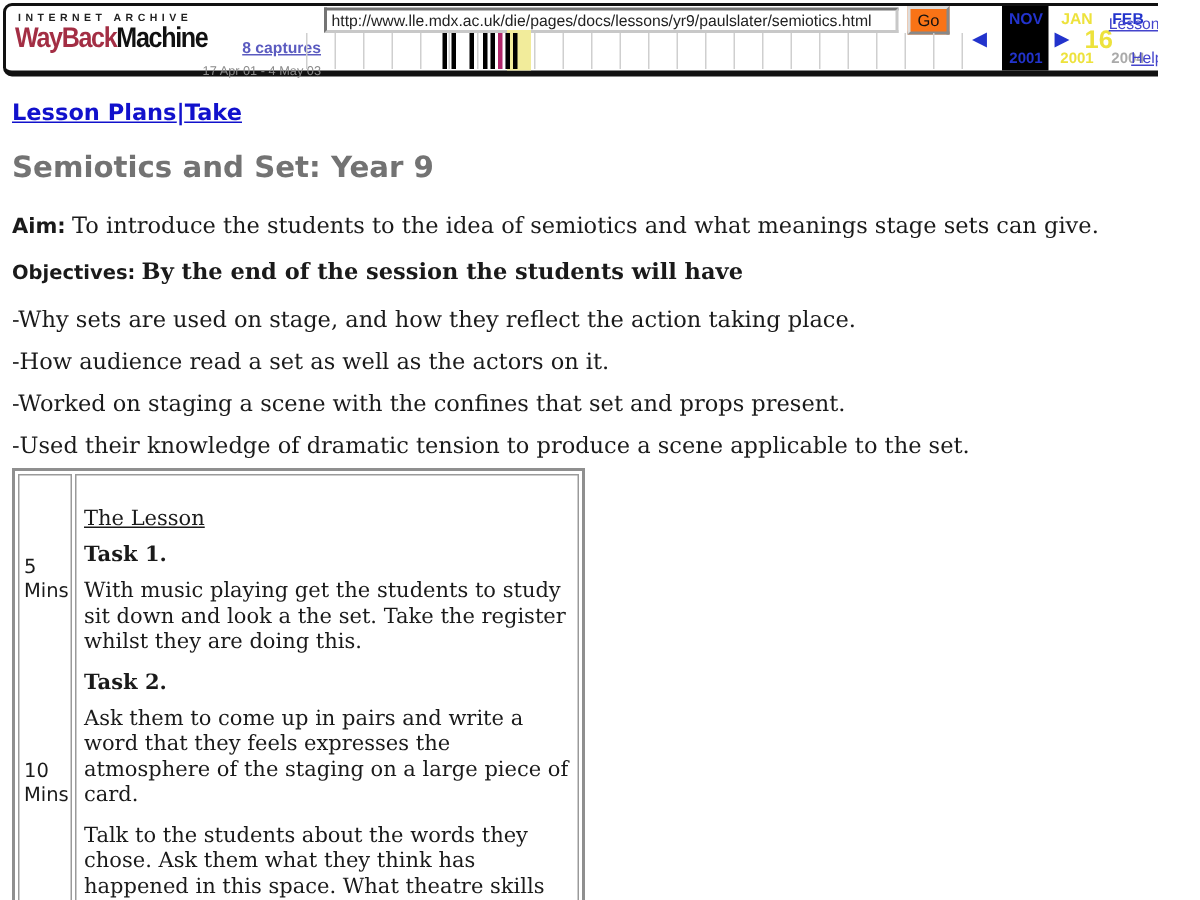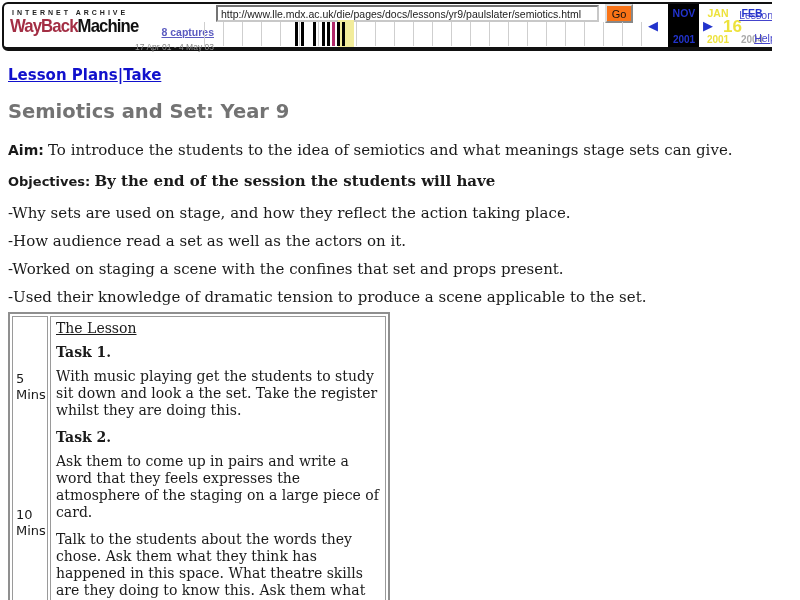--- a/index.html
+++ b/index.html
@@ -101,21 +101,21 @@
   .time-cell {
     width:36px; border:1px solid #9a9a9a; padding:2px 3px;
     font-family:"DejaVu Sans", sans-serif; font-size:13px; color:#1a1a1a; line-height:16px;
   }
   .time-block.t1 { margin-top:52px; }
   .time-block.t2 { margin-top:104px; }
   .lesson-cell {
     flex:1; border:1px solid #9a9a9a; padding:1px 5px;
     font-family:"DejaVu Serif", serif; font-size:14px; color:#1a1a1a; line-height:17px;
   }
-  .lesson-heading { margin:2px 0 7px; }
+  .lesson-heading { margin:20px 0 7px; }
   .lesson-heading span { text-decoration:underline; }
   .task-label { font-weight:bold; margin:0 0 7px; }
   .task-text { margin:0 0 10px; }
   .task-text.last { margin:0; }
 </style>
 </head>
 <body>
 
 <div class="screen">
 

